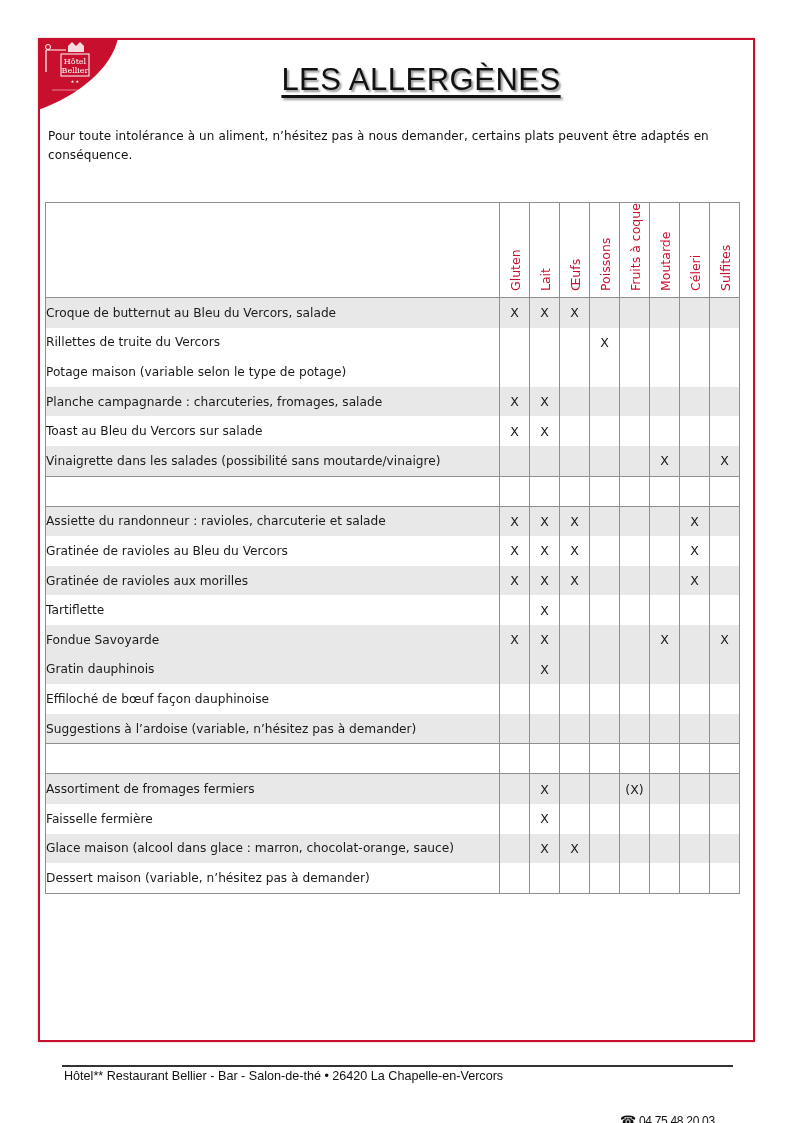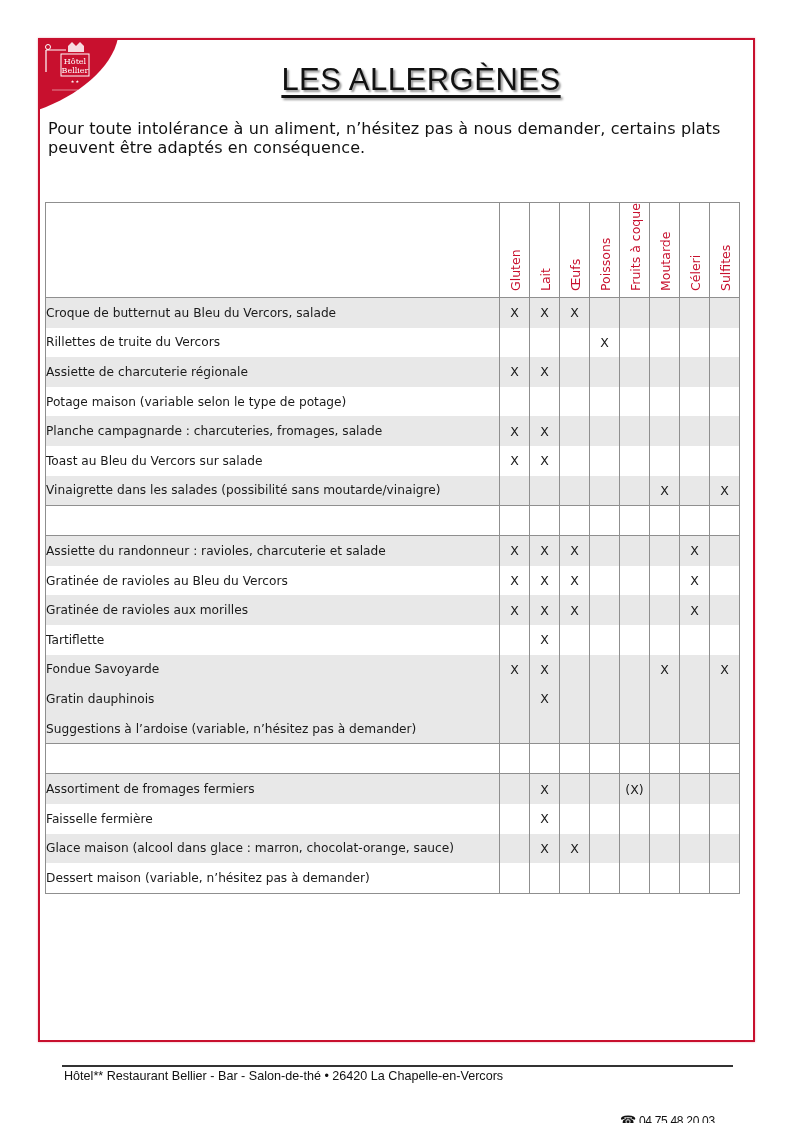--- a/index.html
+++ b/index.html
@@ -2,21 +2,21 @@
 <html><head>
 <meta charset="utf-8">
 <style>
   html, body { margin:0; padding:0; }
   body { width:794px; height:1123px; background:#ffffff; position:relative; overflow:hidden; font-family:"DejaVu Sans", sans-serif; }
   .frame { position:absolute; left:38px; top:38px; width:717px; height:1004px; border:2px solid #c8102e; box-shadow:0 0 2px rgba(200,16,46,0.35); box-sizing:border-box; }
   .logo-corner { position:absolute; left:38px; top:38px; width:80px; height:72px; overflow:hidden; }
   .logo-corner svg { display:block; }
   .title { position:absolute; left:0; width:794px; top:62px; text-align:center; }
   .title span { font-family:"Liberation Sans", sans-serif; font-size:31px; letter-spacing:0.5px; color:#111; text-decoration:underline; text-decoration-thickness:3px; text-underline-offset:5px; text-shadow:2px 2px 2px #9a9a9a;margin-left:48px; }
-  .intro { position:absolute; left:48px; top:119px; width:700px; font-family:"DejaVu Sans", sans-serif; font-size:16px; line-height:19px; color:#111; letter-spacing:0.1px; }
+  .intro { position:absolute; left:48px; top:127px; width:700px; font-family:"DejaVu Sans", sans-serif; font-size:12px; line-height:19px; color:#111; letter-spacing:0.1px; }
   table.allergens { position:absolute; left:45px; top:202px; border-collapse:collapse; font-family:"DejaVu Sans", sans-serif; font-size:12.2px; color:#1a1a1a; }
   table.allergens td, table.allergens th { border-left:1.5px solid #8f8f8f; border-right:1.5px solid #8f8f8f; padding:0; }
   table.allergens { border:1.5px solid #8f8f8f; }
   th.hdr-name { width:453px; height:94px; border-bottom:1.5px solid #8f8f8f; }
   th.hdr-col { width:29px; height:94px; border-bottom:1.5px solid #8f8f8f; vertical-align:bottom; position:relative; }
   th.hdr-col .vlabel { position:absolute; left:50%; bottom:6px; transform-origin:left bottom; transform:rotate(-90deg) translate(0, 50%); white-space:nowrap; color:#c8102e; font-family:"DejaVu Sans", sans-serif; font-size:12.5px; font-weight:normal; }
   td.name { padding-left:2px; height:29.6px; white-space:nowrap; }
   td.cell { text-align:center; font-size:12.5px; }
   tr.shade td { background:#e8e8e8; }
   tr.sep td { height:29px; background:#ffffff; }
@@ -99,31 +99,20 @@
         <td class="name"><span>Rillettes de truite du Vercors</span><span class="note"></span></td>
         <td class="cell"></td>
         <td class="cell"></td>
         <td class="cell"></td>
         <td class="cell">X</td>
         <td class="cell"></td>
         <td class="cell"></td>
         <td class="cell"></td>
         <td class="cell"></td>
       </tr>
-      <tr class="shade">
-        <td class="name"><span>Assiette de charcuterie régionale</span><span class="note"></span></td>
-        <td class="cell">X</td>
-        <td class="cell">X</td>
-        <td class="cell"></td>
-        <td class="cell"></td>
-        <td class="cell"></td>
-        <td class="cell"></td>
-        <td class="cell"></td>
-        <td class="cell"></td>
-      </tr>
       <tr class="">
         <td class="name"><span>Potage maison </span><span class="note">(variable selon le type de potage)</span></td>
         <td class="cell"></td>
         <td class="cell"></td>
         <td class="cell"></td>
         <td class="cell"></td>
         <td class="cell"></td>
         <td class="cell"></td>
         <td class="cell"></td>
         <td class="cell"></td>
@@ -224,20 +213,31 @@
         <td class="cell"></td>
         <td class="cell"></td>
         <td class="cell">X</td>
         <td class="cell"></td>
         <td class="cell">X</td>
       </tr>
       <tr class="shade">
         <td class="name"><span>Gratin dauphinois</span><span class="note"></span></td>
         <td class="cell"></td>
         <td class="cell">X</td>
+        <td class="cell"></td>
+        <td class="cell"></td>
+        <td class="cell"></td>
+        <td class="cell"></td>
+        <td class="cell"></td>
+        <td class="cell"></td>
+      </tr>
+      <tr class="">
+        <td class="name"><span>Effiloché de bœuf façon dauphinoise</span><span class="note"></span></td>
+        <td class="cell"></td>
+        <td class="cell"></td>
         <td class="cell"></td>
         <td class="cell"></td>
         <td class="cell"></td>
         <td class="cell"></td>
         <td class="cell"></td>
         <td class="cell"></td>
       </tr>
       <tr class="shade groupend">
         <td class="name"><span>Suggestions à l’ardoise </span><span class="note">(variable, n’hésitez pas à demander)</span></td>
         <td class="cell"></td>

